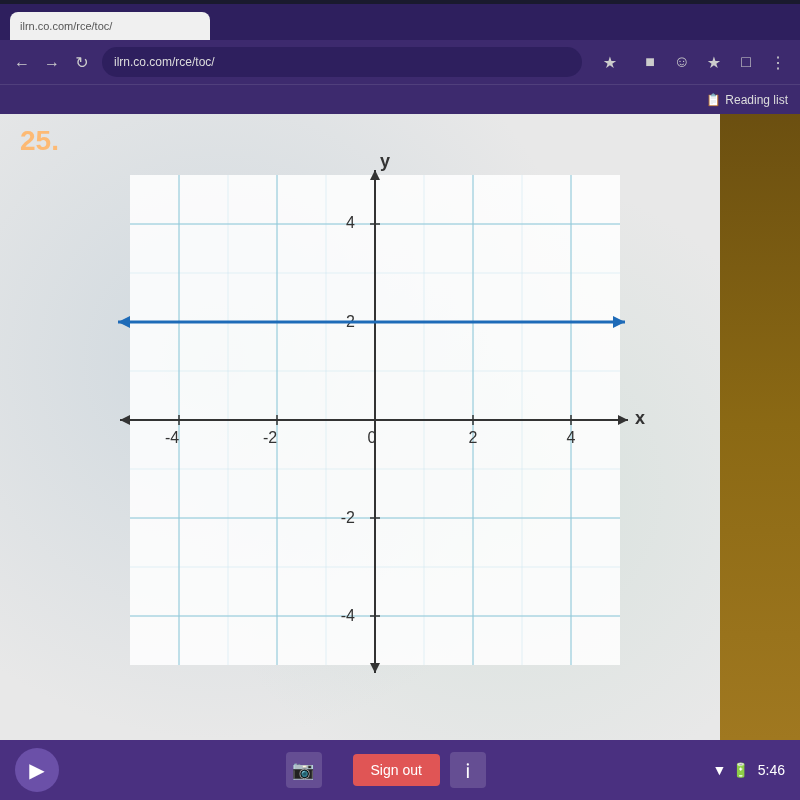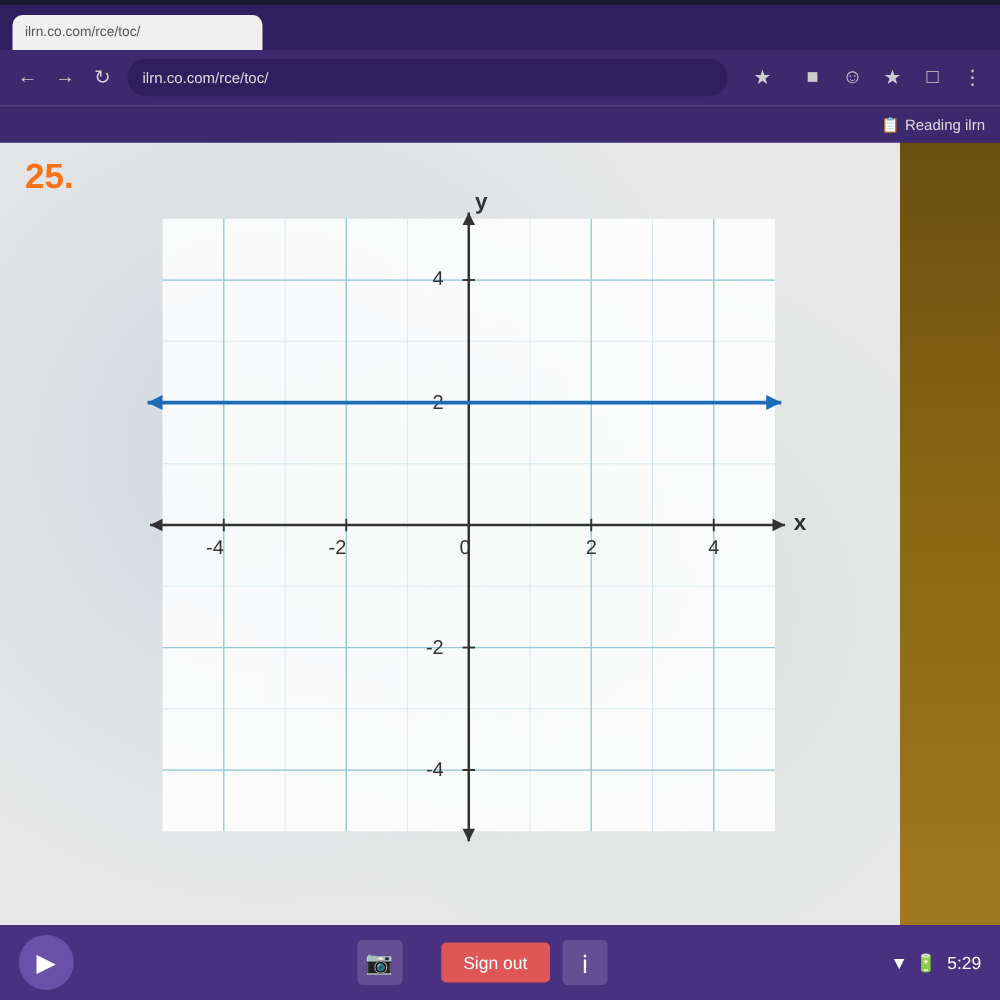--- a/index.html
+++ b/index.html
@@ -126,21 +126,21 @@
       background-image: linear-gradient(to bottom, #6b4f10, #8b6914, #a07820);
     }
 
     
     .problem-number {
       position: absolute;
       top: 125px;
       left: 20px;
       font-size: 28px;
       font-weight: bold;
-      color: #f97316;
+      color: #fdba74;
       z-index: 5;
     }
 
     
     .graph-container {
       position: absolute;
       top: 155px;
       left: 100px;
       width: 550px;
       height: 530px;
@@ -253,21 +253,21 @@
       <span class="nav-icon">■</span>
       <span class="nav-icon">☺</span>
       <span class="nav-icon">★</span>
       <span class="nav-icon">□</span>
       <span class="nav-icon">⋮</span>
     </div>
   </div>
   <div class="reading-list-bar">
     <div class="reading-list-btn">
       <span>📋</span>
-      <span>Reading ilrn</span>
+      <span>Reading list</span>
     </div>
   </div>
 </div>
 
 <div class="main-content"></div>
 
 <div class="right-side"></div>
 
 <div class="problem-number">25.</div>
 
@@ -375,15 +375,15 @@
     <button class="sign-out-btn">Sign out</button>
     <div class="taskbar-app">
       <span style="font-size:20px;">ℹ</span>
     </div>
   </div>
   <div class="taskbar-right">
     <div class="status-icons">
       <span class="status-icon">▼</span>
       <span class="status-icon">🔋</span>
     </div>
-    <span class="time-display">5:29</span>
+    <span class="time-display">5:46</span>
   </div>
 </div>
 
 </body></html>

